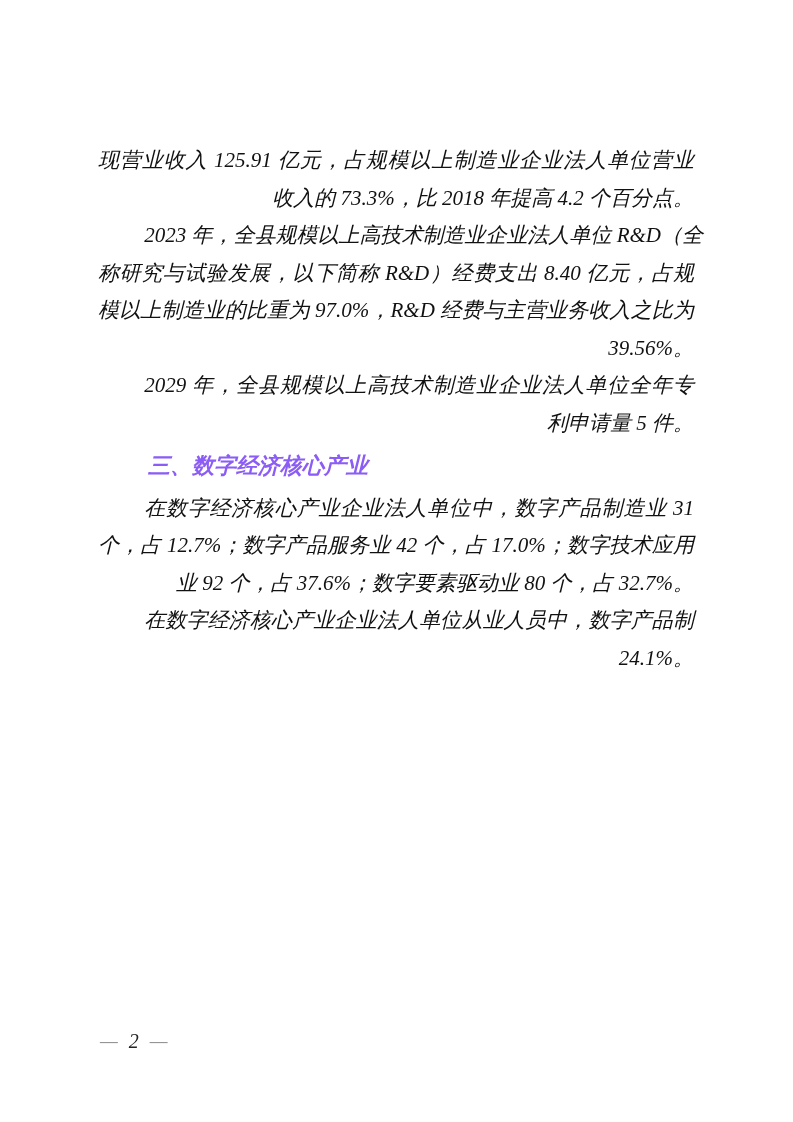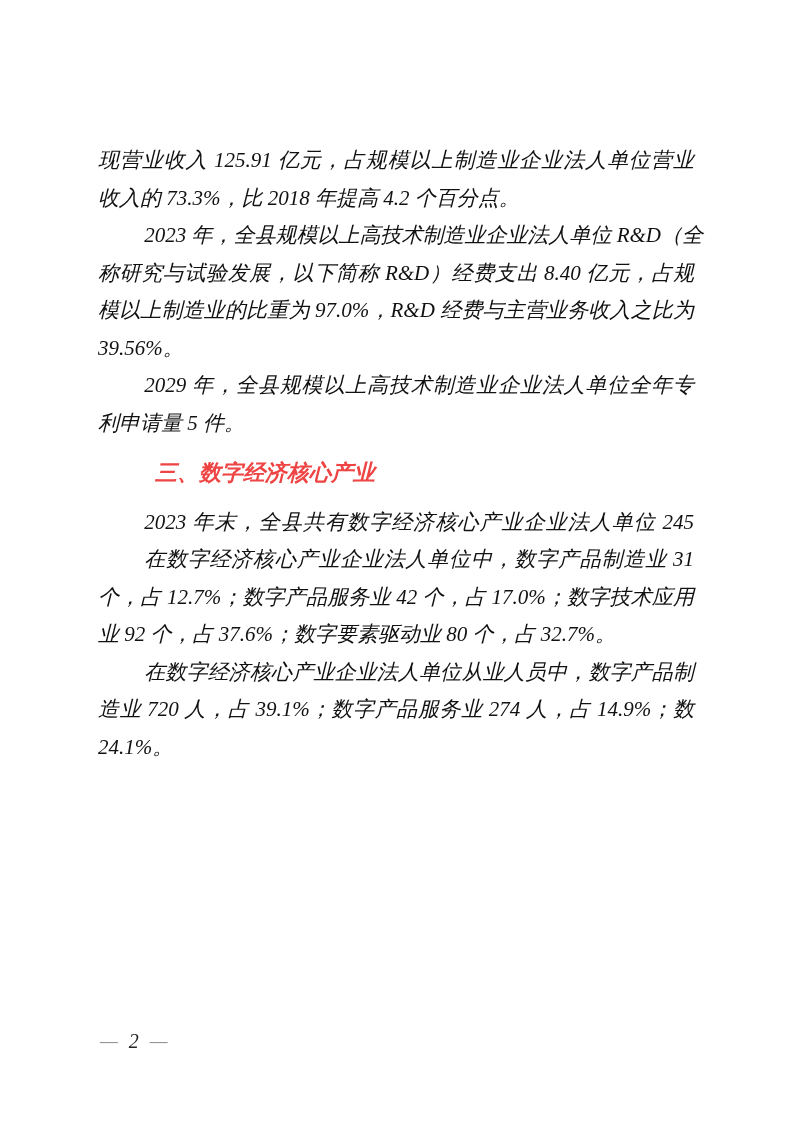--- a/index.html
+++ b/index.html
@@ -19,37 +19,37 @@
     left: 98px;
     top: 142px;
     width: 596px;
   }
   .para { margin: 0; padding: 0; }
   .line {
     height: 37.5px;
     line-height: 37.5px;
     font-size: 21px;
     white-space: nowrap;
-    text-align: left;
+    text-align: right;
   }
   
   .line.j {
     text-align: justify;
     text-align-last: justify;
   }
   
   .line.ind { text-indent: 2.2em; }
   .heading {
-    margin: 12px;
+    margin: 5px;
     height: 37.5px;
     line-height: 37.5px;
     font-family: "Liberation Sans", "DejaVu Sans", sans-serif;
     font-weight: 700;
     font-size: 22px;
-    color: #ef4444;
+    color: #8b5cf6;
     text-indent: 2.05em;
     white-space: nowrap;
   }
   .footer {
     position: absolute;
     left: 100px;
     top: 1030px;
     display: flex;
     align-items: center;
     gap: 11px;
@@ -78,32 +78,30 @@
     </section>
 
     <section class="para">
       <div class="line j ind">2029 年，全县规模以上高技术制造业企业法人单位全年专</div>
       <div class="line">利申请量 5 件。</div>
     </section>
 
     <h2 class="heading">三、数字经济核心产业</h2>
 
     <section class="para">
-      <div class="line j ind">2023 年末，全县共有数字经济核心产业企业法人单位 245</div>
     </section>
 
     <section class="para">
       <div class="line j ind">在数字经济核心产业企业法人单位中，数字产品制造业 31</div>
       <div class="line j">个，占 12.7%；数字产品服务业 42 个，占 17.0%；数字技术应用</div>
       <div class="line">业 92 个，占 37.6%；数字要素驱动业 80 个，占 32.7%。</div>
     </section>
 
     <section class="para">
       <div class="line j ind">在数字经济核心产业企业法人单位从业人员中，数字产品制</div>
-      <div class="line j">造业 720 人，占 39.1%；数字产品服务业 274 人，占 14.9%；数</div>
       <div class="line">24.1%。</div>
     </section>
 
 
   </main>
 
   <footer class="footer">
     <span class="dash">—</span>
     <span class="pagenum">2</span>
     <span class="dash">—</span>

